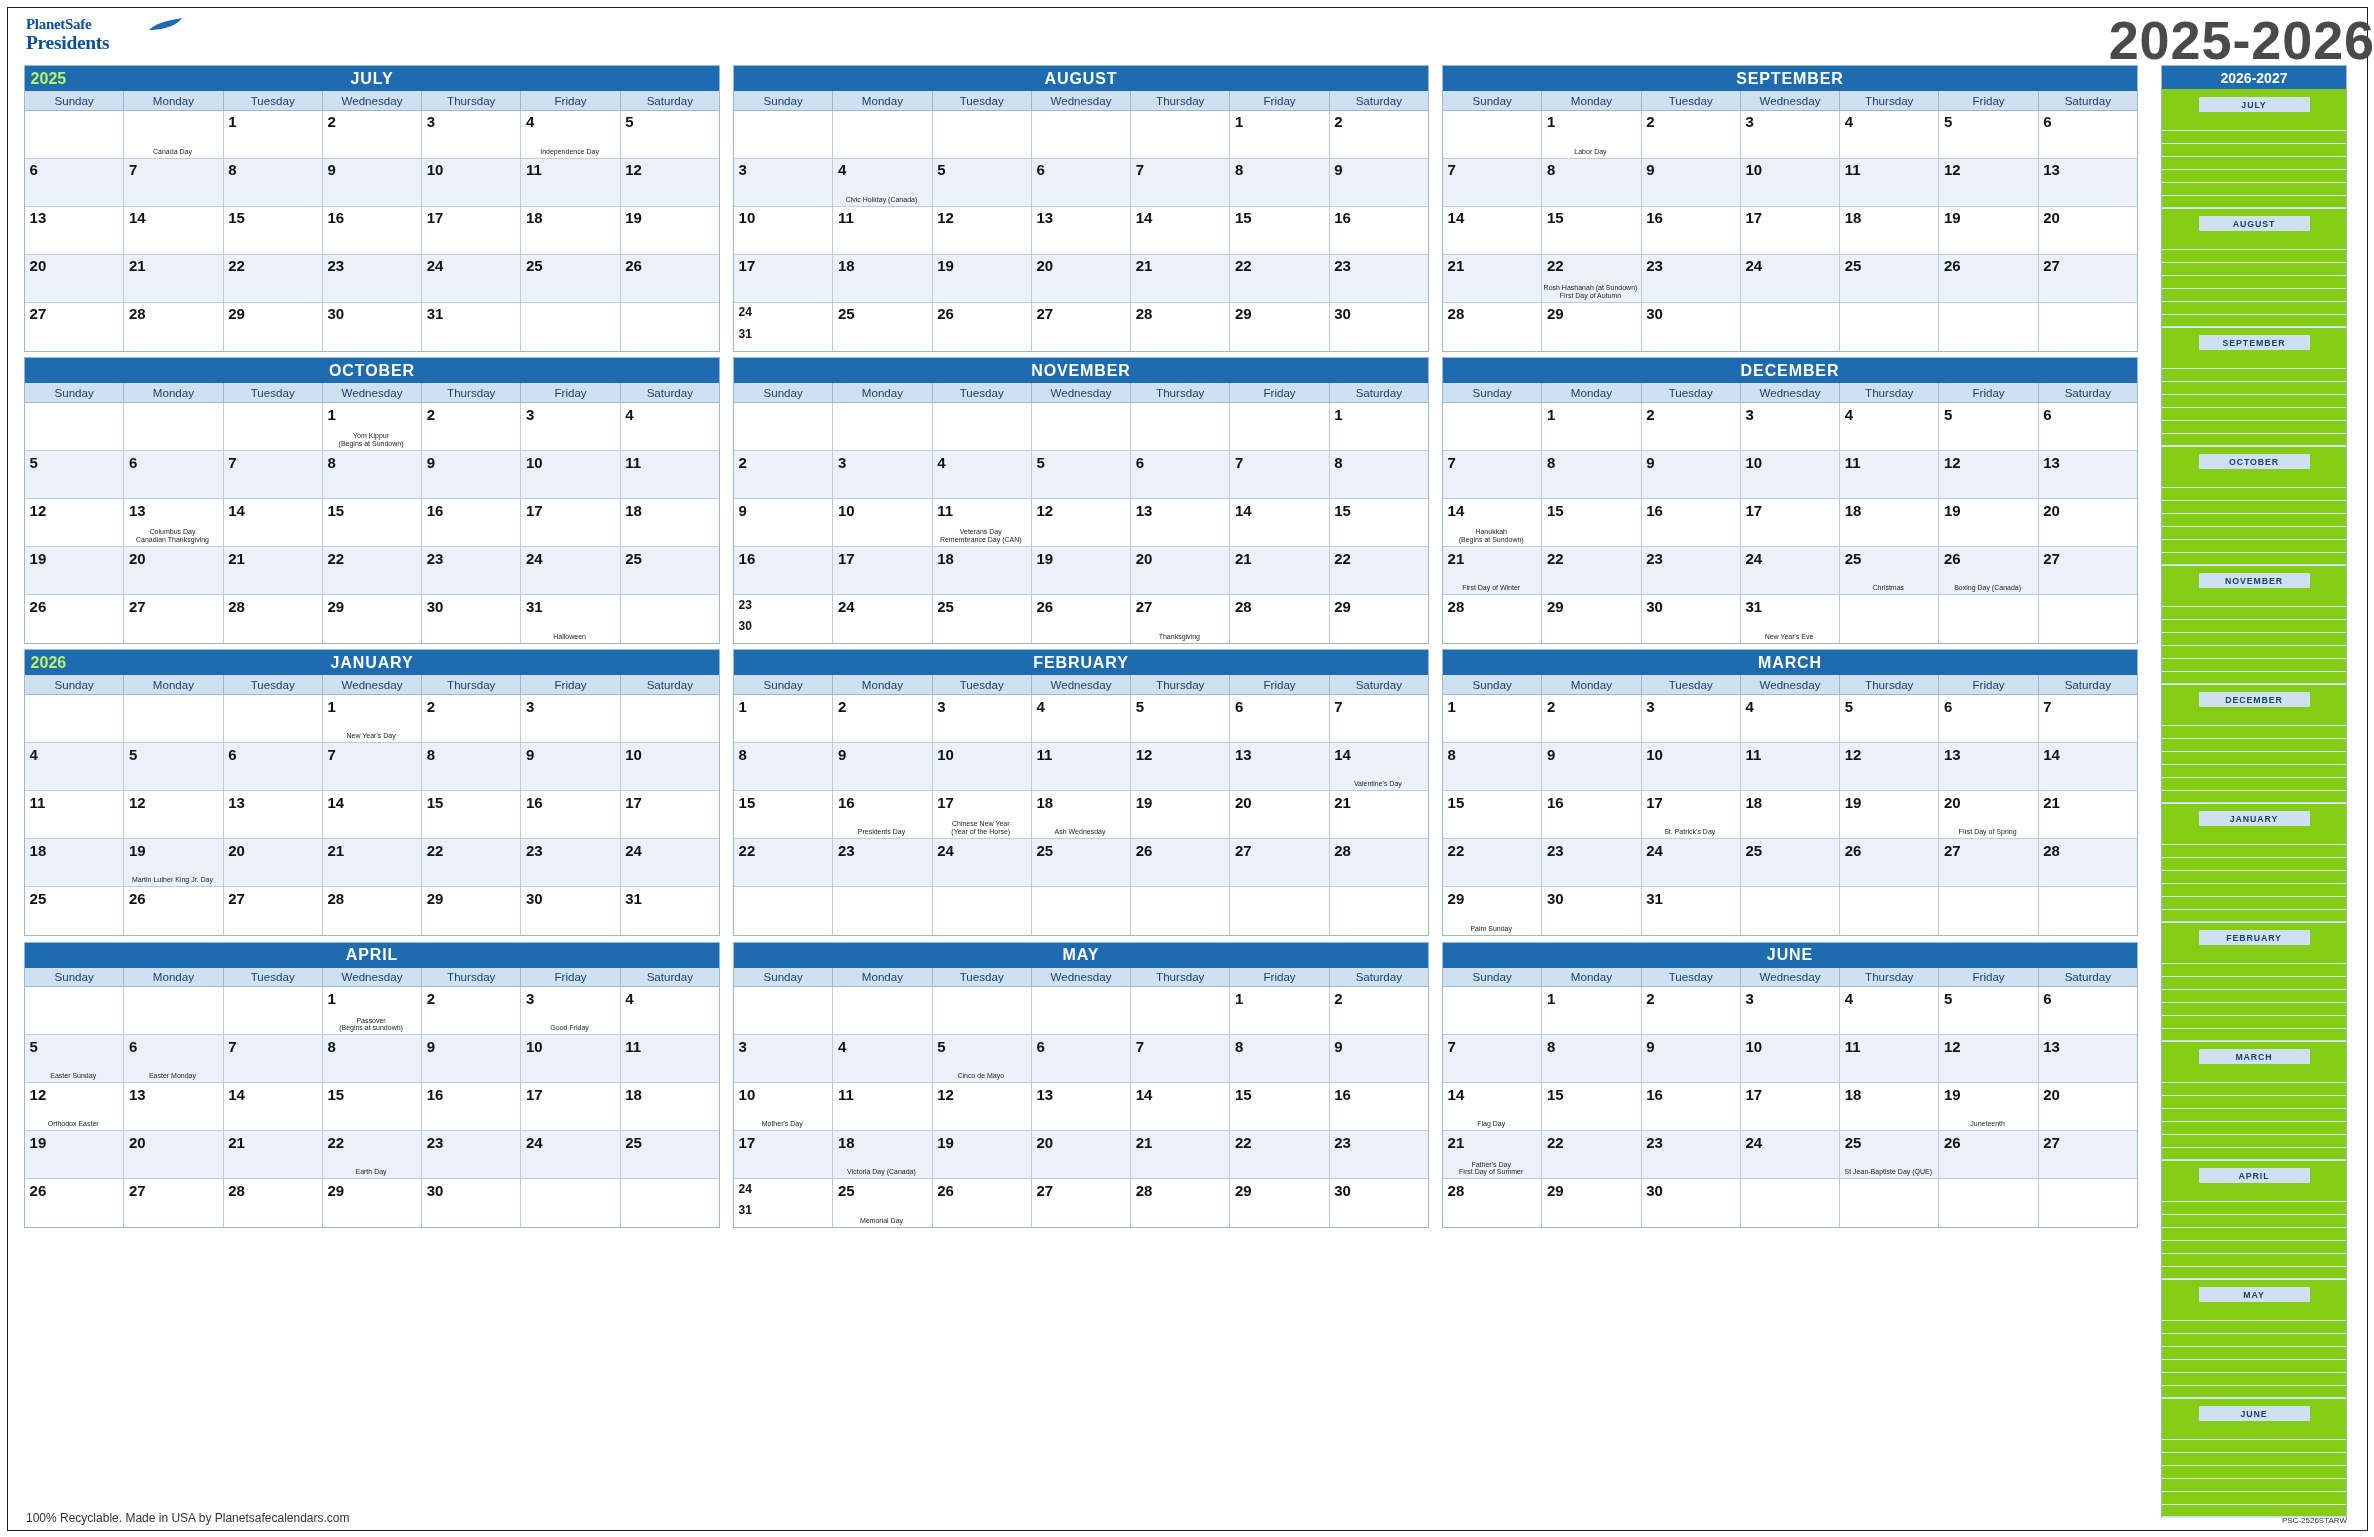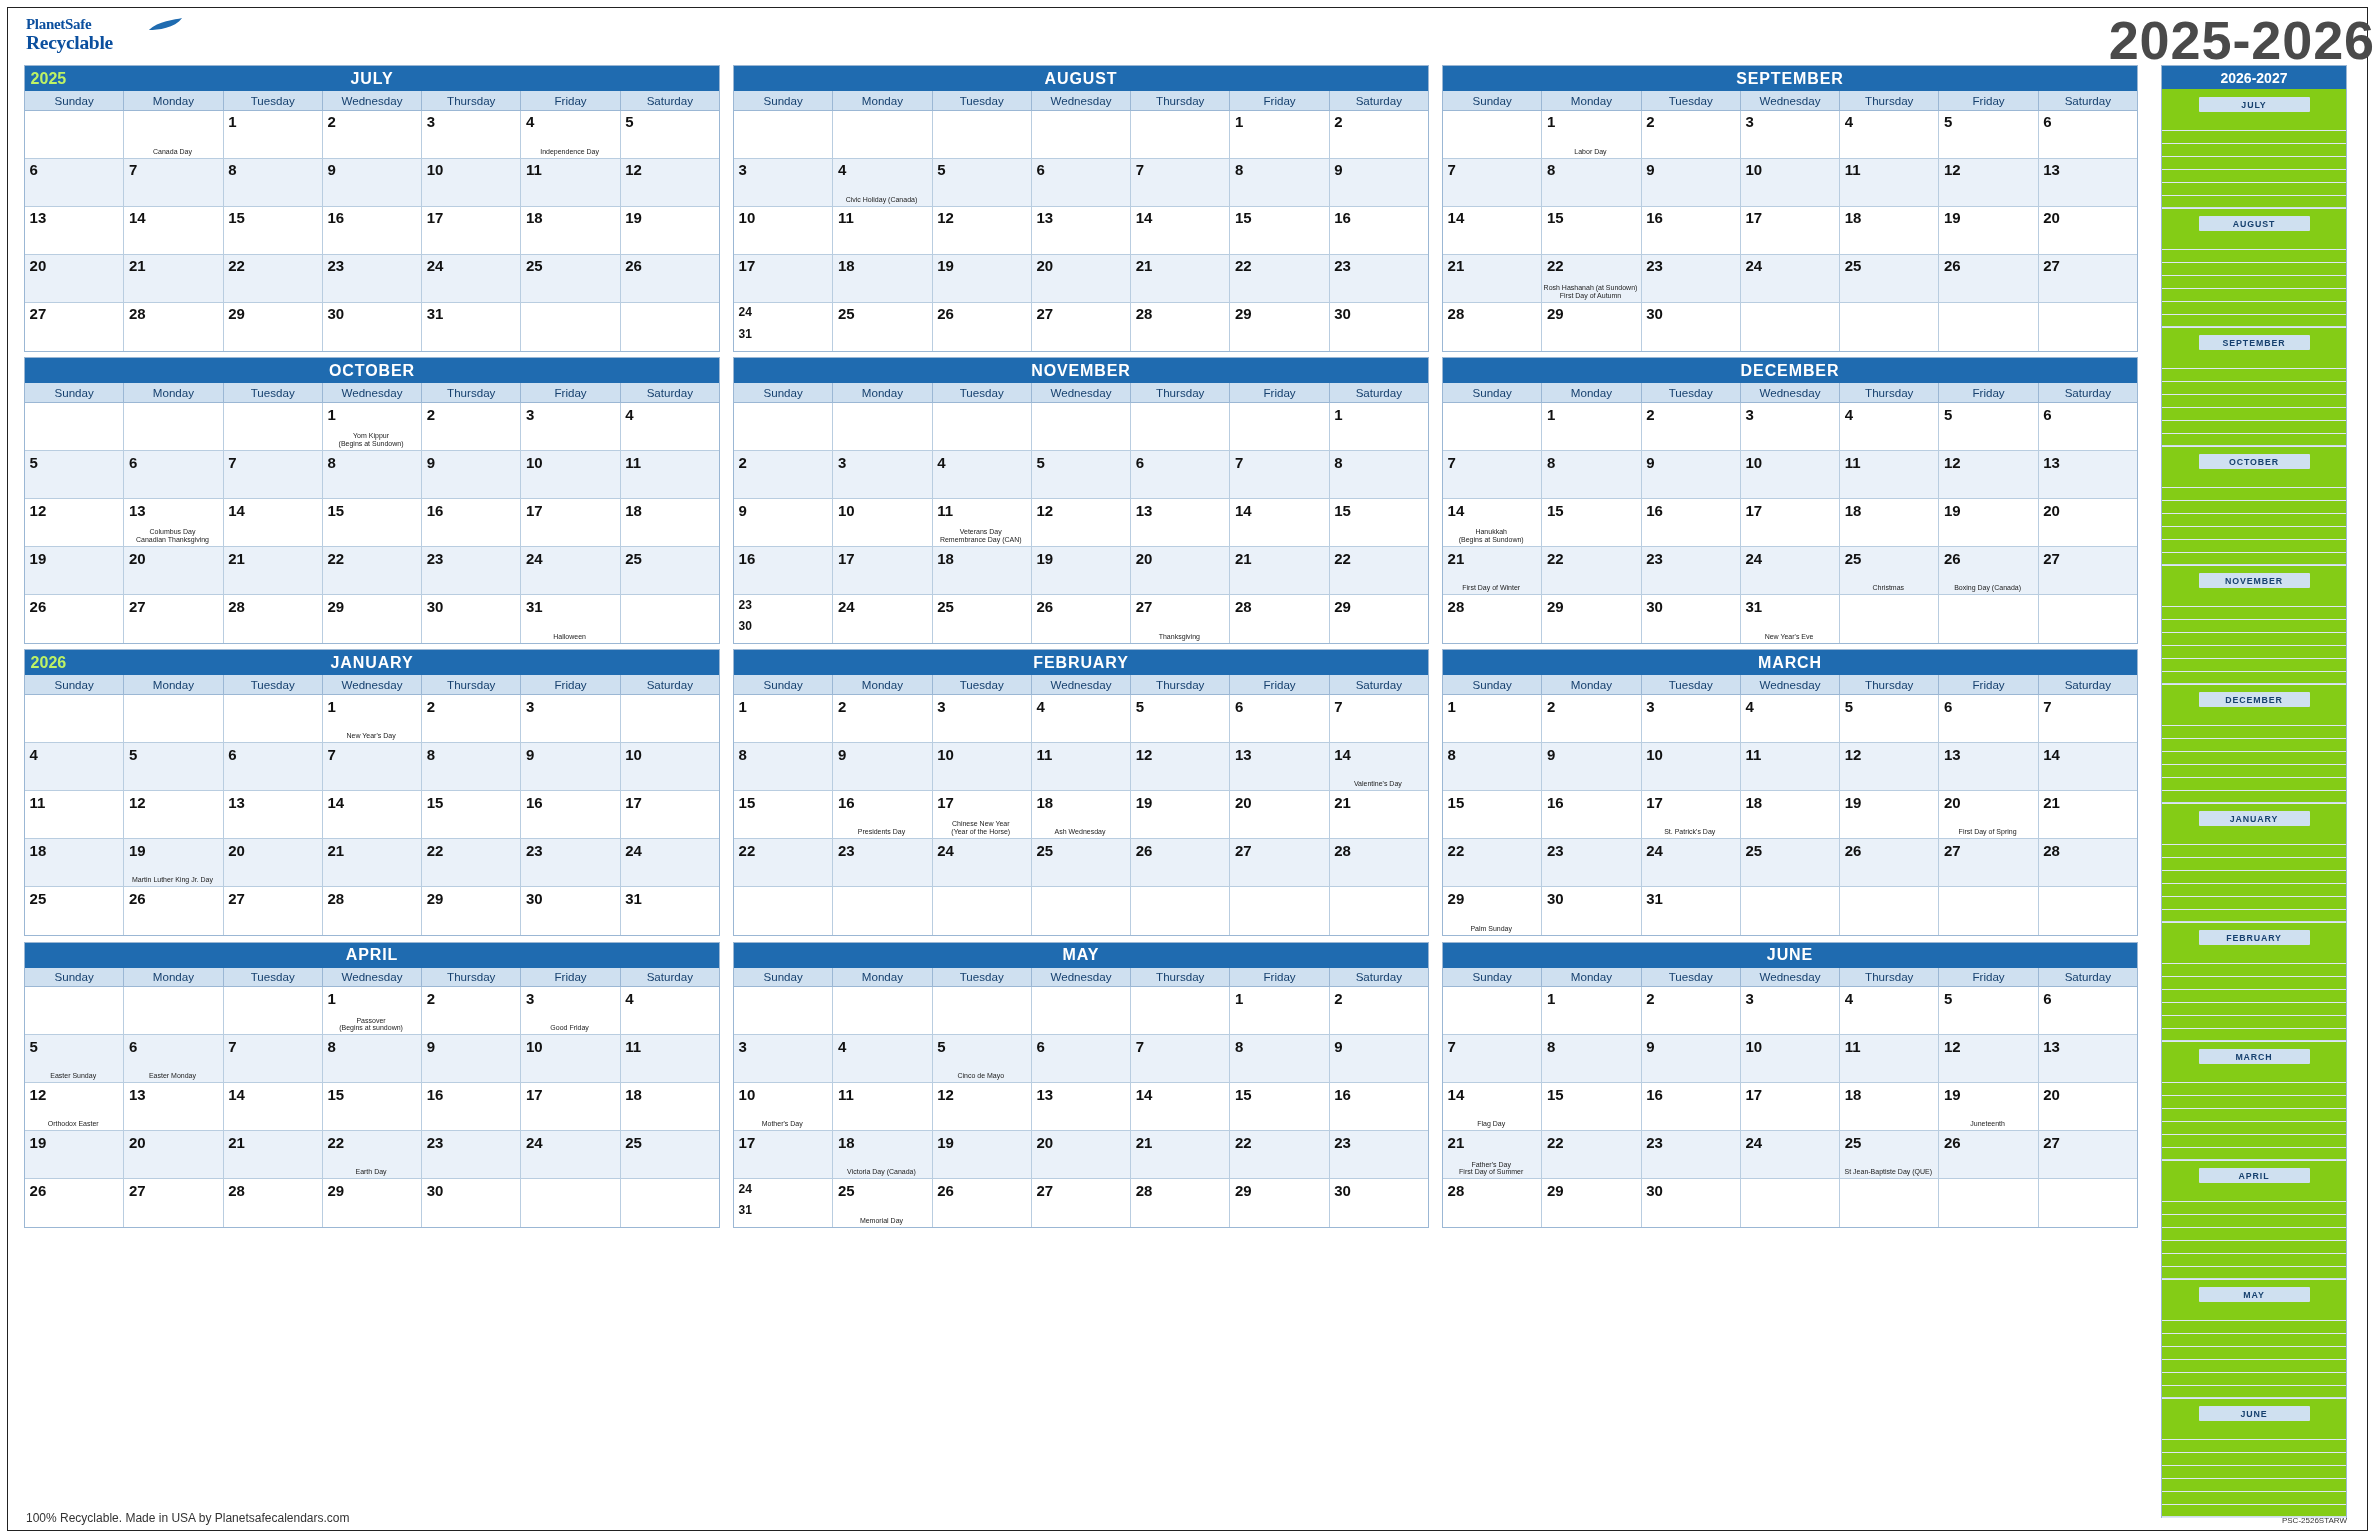--- a/index.html
+++ b/index.html
@@ -44,21 +44,21 @@
   .footR{position:absolute;right:28px;bottom:13px;font-size:8px;color:#333;}
 </style>
 </head>
 <body>
 
 <div class="page">
   <div class="border"></div>
 
   <div class="brand">
     <div class="b1">PlanetSafe</div>
-    <div class="b2">Recyclable</div>
+    <div class="b2">Presidents</div>
     <svg class="leaf" viewBox="0 0 40 18">
       <path d="M2 14 C12 14 30 12 38 1 C30 3 12 4 2 14 Z" fill="#1f6bb0"></path>
     </svg>
   </div>
 
   <div class="title">2025-2026</div>
 
   <div class="grid" id="grid">
       <div class="row">
         <div class="month">

